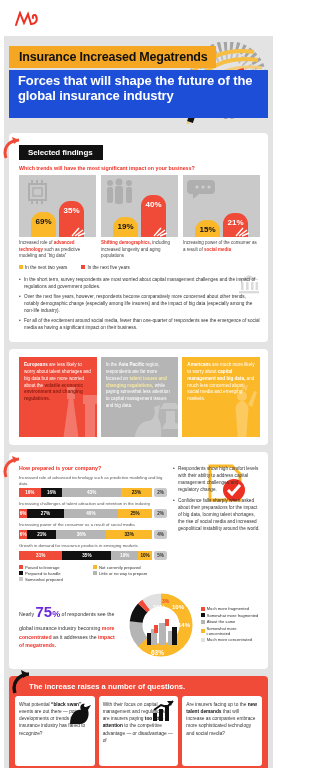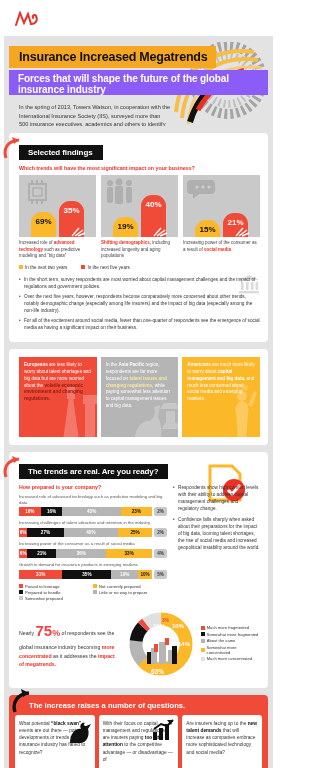--- a/index.html
+++ b/index.html
@@ -21,22 +21,22 @@
 
   
   .hero { position:relative; background:#e3e3e3; height:84px; overflow:hidden; }
   .hero-art { position:absolute; right:-10px; top:-6px; width:120px; height:96px; }
   .hero-title {
     background:#f5a623; color:#111; font-size:12.5px; font-weight:bold;
     padding:4px 8px 4px 10px; display:inline-block; margin-top:4px;
     letter-spacing:-0.2px; position:relative; z-index:3;
   }
   .hero-sub {
-    background:#8b5cf6; color:#fff; font-size:10px; font-weight:bold;
-    padding:3px 7px 0 9px; display:inline-block; margin-top:2px;
+    background:#1d4ed8; color:#fff; font-size:13px; font-weight:bold;
+    padding:3px 7px 15px 9px; display:inline-block; margin-top:2px;
     position:relative; z-index:3; letter-spacing:-0.1px;
   }
   .hero-copy {
     margin:6px 0 0 10px; width:152px; font-size:5.6px; line-height:1.55;
     color:#333; position:relative; z-index:3;
   }
 
   
   .card { background:#fff; border-radius:4px; margin-top:7px; padding:8px 8px 8px 10px; position:relative; }
 
@@ -100,21 +100,21 @@
   .seg.cap { background:#c9c9c9; color:#333; width:13px; flex:none; margin-left:2px; border-radius:2px; }
   .tlegend { display:flex; flex-wrap:wrap; margin-top:5px; font-size:4.2px; color:#333; }
   .tlegend span { width:50%; display:flex; align-items:center; gap:2px; margin-bottom:1px; }
   .trends-right li { list-style:none; font-size:4.7px; line-height:1.5; color:#333; margin-bottom:4px; padding-left:5px; position:relative; }
   .trends-right li:before { content:"•"; position:absolute; left:0; }
   .check-badge { position:absolute; right:10px; top:4px; }
 
   
   .donut-wrap { display:flex; align-items:center; gap:4px; margin-top:6px; }
   .donut-copy { width:104px; font-size:5.2px; line-height:1.6; color:#333; }
-  .donut-copy .big { color:#ef4444; font-size:15px; font-weight:bold; vertical-align:-1px; }
+  .donut-copy .big { color:#6d28d9; font-size:15px; font-weight:bold; vertical-align:-1px; }
   .donut-copy .rd { color:#ed3024; font-weight:bold; }
   .donut-box { position:relative; width:72px; height:72px; }
   .dlegend { font-size:4.1px; color:#333; }
   .dlegend span { display:flex; align-items:center; gap:2px; margin-bottom:1.5px; }
 
   
   .qsec { background:#f04a38; border-radius:4px; margin-top:7px; padding:6px 6px 7px; position:relative; }
   .qchip { color:#fff; font-size:7.6px; font-weight:bold; padding-left:14px; display:block; margin-bottom:5px; }
   .qarrow { position:absolute; left:2px; top:-6px; }
   .qcards { display:flex; gap:4px; }
@@ -332,21 +332,20 @@
       </div>
     </div>
   </div>
 
   <div class="card">
     <div class="chip-wrap">
       <svg class="chip-arrow" viewBox="0 0 18 22">
         <path d="M3 21 C0 12 4 4 16 3" stroke="#f04a38" stroke-width="3" fill="none"></path>
         <path d="M16 3 l-7 -3 l2 7 z" fill="#f04a38"></path>
       </svg>
-      <span class="chip">The trends are real. Are you ready?</span>
       <svg class="check-badge" width="44" height="40" viewBox="0 0 44 40">
         <path d="M4 2 h22 l8 8 v26 h-30 z" fill="none" stroke="#fbb829" stroke-width="3"></path>
         <circle cx="28" cy="26" r="11" fill="#ed3024"></circle>
         <path d="M22 26 l4 4 l8 -9" stroke="#fff" stroke-width="3" fill="none"></path>
       </svg>
     </div>
 
     <div class="trends-wrap">
       <div class="trends-left">
         <div class="q-red">How prepared is your company?</div>

